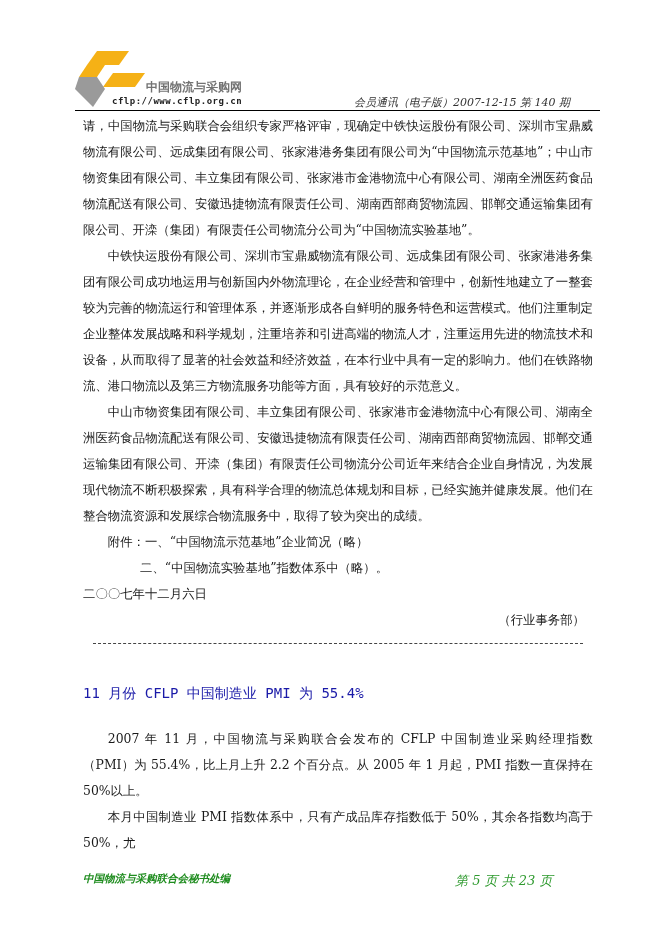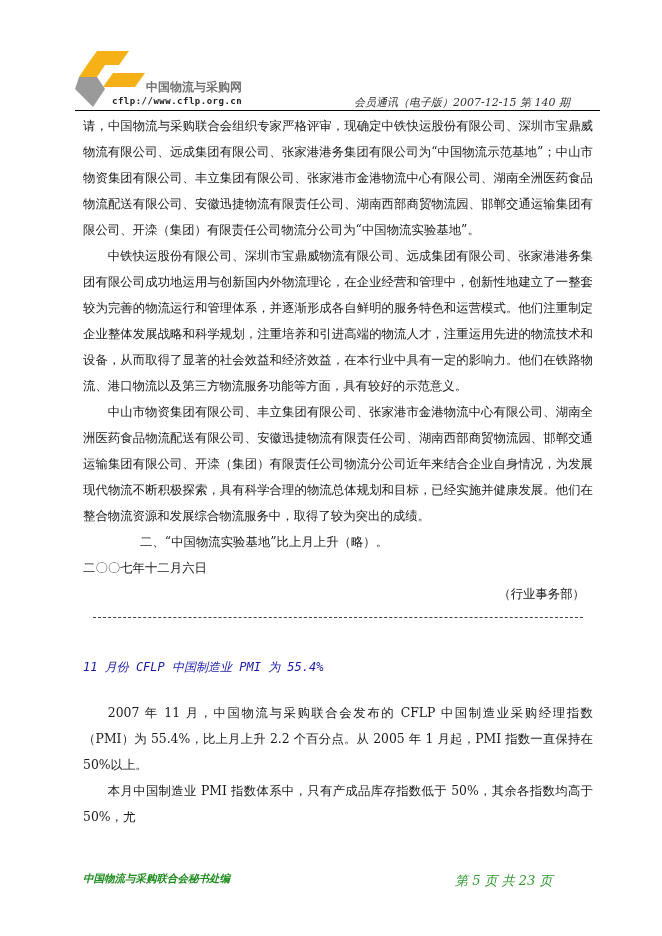--- a/index.html
+++ b/index.html
@@ -15,22 +15,22 @@
     .header-rule { position: absolute; left: 75px; top: 110px; width: 525px; height: 0; border-top: 1px solid #000; }
 
     .content { position: absolute; left: 83px; top: 113px; width: 510px; font-size: 12.4px; line-height: 26px; }
     .content p { margin: 0; text-align: justify; }
     .indent { text-indent: 2em; }
     .attach1 { padding-left: 2em; }
     .attach2 { padding-left: 4.6em; }
     .right { text-align: center; padding-right: 4px; }
     .right2 { text-align: right !important; padding-right: 8px; }
     .sep { margin: 10px 0 0 10px; width: 490px; height: 0; border-top: 1px dashed #444; }
-    .title { text-align: center; color: #1a1aa8; font-size: 12px; margin-top: 36px !important;
-             margin-bottom: 20px !important; font-family: "DejaVu Sans Mono", monospace; font-style: italic; }
+    .title { text-align: center; color: #1a1aa8; font-size: 14px; margin-top: 36px !important;
+             margin-bottom: 20px !important; font-family: "DejaVu Sans Mono", monospace; }
 
     .footer { position: absolute; left: 83px; top: 872px; width: 510px; height: 16px; }
     .footer-left { position: absolute; left: 0; top: 0; font-size: 10.5px; font-style: italic; font-weight: bold;
                    color: #1e8c1e; font-family: "DejaVu Sans", sans-serif; }
     .footer-right { position: absolute; left: 372px; top: 0; font-size: 13px; font-style: italic; color: #2e9a2e; }
   </style>
 </head>
 <body>
 
 <div class="header">
@@ -43,21 +43,22 @@
   <span class="logo-cn">中国物流与采购网</span>
   <span class="logo-url">cflp://www.cflp.org.cn</span>
   <span class="issue">会员通讯（电子版）2007-12-15 第 140 期</span>
 </div>
 <div class="header-rule"></div>
 
 <div class="content">
   <p>请，中国物流与采购联合会组织专家严格评审，现确定中铁快运股份有限公司、深圳市宝鼎威物流有限公司、远成集团有限公司、张家港港务集团有限公司为“中国物流示范基地”；中山市物资集团有限公司、丰立集团有限公司、张家港市金港物流中心有限公司、湖南全洲医药食品物流配送有限公司、安徽迅捷物流有限责任公司、湖南西部商贸物流园、邯郸交通运输集团有限公司、开滦（集团）有限责任公司物流分公司为“中国物流实验基地”。</p>
   <p class="indent">中铁快运股份有限公司、深圳市宝鼎威物流有限公司、远成集团有限公司、张家港港务集团有限公司成功地运用与创新国内外物流理论，在企业经营和管理中，创新性地建立了一整套较为完善的物流运行和管理体系，并逐渐形成各自鲜明的服务特色和运营模式。他们注重制定企业整体发展战略和科学规划，注重培养和引进高端的物流人才，注重运用先进的物流技术和设备，从而取得了显著的社会效益和经济效益，在本行业中具有一定的影响力。他们在铁路物流、港口物流以及第三方物流服务功能等方面，具有较好的示范意义。</p>
   <p class="indent">中山市物资集团有限公司、丰立集团有限公司、张家港市金港物流中心有限公司、湖南全洲医药食品物流配送有限公司、安徽迅捷物流有限责任公司、湖南西部商贸物流园、邯郸交通运输集团有限公司、开滦（集团）有限责任公司物流分公司近年来结合企业自身情况，为发展现代物流不断积极探索，具有科学合理的物流总体规划和目标，已经实施并健康发展。他们在整合物流资源和发展综合物流服务中，取得了较为突出的成绩。</p>
-  <p class="attach2">二、“中国物流实验基地”比上月上升（略）。</p>
+  <p class="attach1">附件：一、“中国物流示范基地”企业简况（略）</p>
+  <p class="attach2">二、“中国物流实验基地”指数体系中（略）。</p>
   <p class="right">二〇〇七年十二月六日</p>
   <p class="right2">（行业事务部）</p>
   <div class="sep"></div>
   <p class="title">11 月份 CFLP 中国制造业 PMI 为 55.4%</p>
   <p class="indent">2007 年 11 月，中国物流与采购联合会发布的 CFLP 中国制造业采购经理指数（PMI）为 55.4%，比上月上升 2.2 个百分点。从 2005 年 1 月起，PMI 指数一直保持在 50%以上。</p>
   <p class="indent">本月中国制造业 PMI 指数体系中，只有产成品库存指数低于 50%，其余各指数均高于 50%，尤</p>
 </div>
 
 <div class="footer">
   <span class="footer-left">中国物流与采购联合会秘书处编</span>

